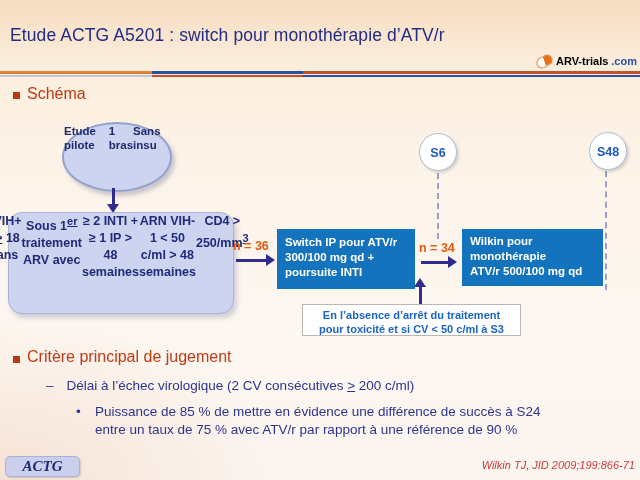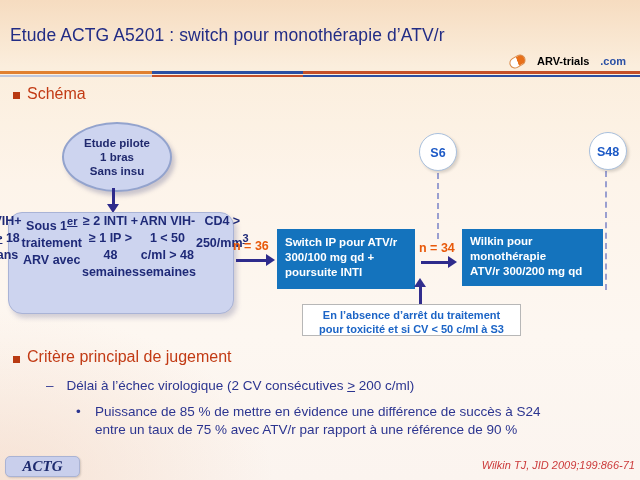--- a/index.html
+++ b/index.html
@@ -11,33 +11,33 @@
       linear-gradient(180deg,#f6dcc0 0%,#fbeedd 14%,#fdf4ea 38%,#fdf7f1 70%,#fbf4ef 100%);
   }
   .abs{position:absolute;}
 
   
   .title{left:10px;top:25px;font-size:17.5px;font-weight:normal;color:#222c85;letter-spacing:.1px;}
   .rule{height:3px;}
   .rule-b{height:2px;}
 
   
-  .logo{right:14px;top:55px;display:flex;align-items:center;gap:11px;font-size:11px;font-weight:bold;}
+  .logo{right:3px;top:55px;display:flex;align-items:center;gap:3px;font-size:11px;font-weight:bold;}
   .pill{width:15px;height:9px;border-radius:6px;border:1px solid #d98a4a;
         background:linear-gradient(100deg,#ffffff 48%,#e8701a 52%);transform:rotate(-30deg);}
   .logo-suffix{color:#2b50a5;}
 
   
   .bullet-sq{width:7px;height:7px;background:#b93a12;}
   .heading{font-size:16px;font-weight:normal;color:#c23a14;}
 
   
   .ellipse{left:62px;top:122px;width:106px;height:66px;border-radius:50%;
     background:#cdd4ef;border:2px solid #93a3cd;box-shadow:3px 4px 4px rgba(110,110,150,.35);
-    display:flex;flex-direction:column;justify-content:center;text-align:center;
+    display:flex;justify-content:center;text-align:left;
     font-size:11.5px;font-weight:bold;color:#20296e;line-height:14px;}
 
   
   .criteria{left:8px;top:212px;width:224px;height:100px;border-radius:14px;
     background:#cdd4ef;border:1px solid #a9b3d6;box-shadow:3px 4px 5px rgba(110,110,150,.3);
     text-align:center;font-size:12.5px;font-weight:bold;color:#1f2a78;line-height:17px;
     display:flex;flex-direction:row;justify-content:center;}
   .sup{vertical-align:super;font-size:11px;text-decoration:underline;}
   .geq{text-decoration:underline;}
 
@@ -124,21 +124,21 @@
     <div>poursuite INTI</div>
   </div>
 
   <div class="abs nlabel" style="left:419px;top:241px;">n = 34</div>
   <div class="abs shaft-h" style="left:421px;top:261px;width:28px;"></div>
   <div class="abs head-right" style="left:448px;top:256px;"></div>
 
   <div class="abs bluebox box2">
     <div>Wilkin pour</div>
     <div>monothérapie</div>
-    <div>ATV/r 300/200 mg qd</div>
+    <div>ATV/r 500/100 mg qd</div>
   </div>
 
   <div class="abs dash" style="left:437px;top:173px;height:66px;"></div>
   <div class="abs dash" style="left:605px;top:171px;height:119px;"></div>
   <div class="abs tp" style="left:419px;top:133px;">S6</div>
   <div class="abs tp" style="left:589px;top:132px;">S48</div>
 
   <div class="abs head-up" style="left:414px;top:278px;"></div>
   <div class="abs shaft-v" style="left:419px;top:286px;height:18px;background:#322e8e;"></div>
   <div class="abs note">

